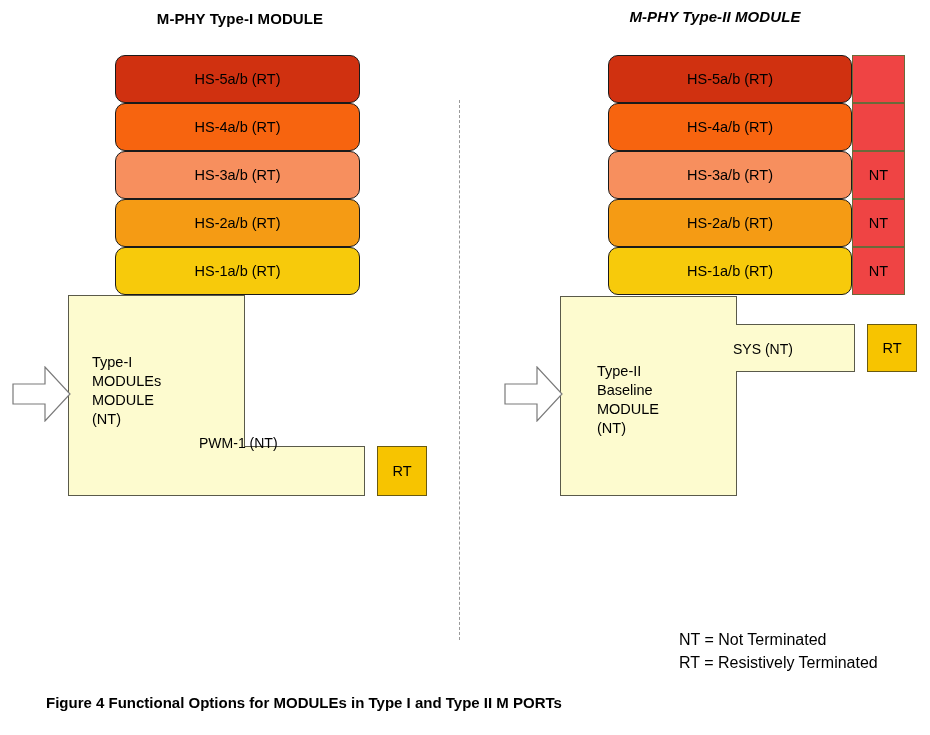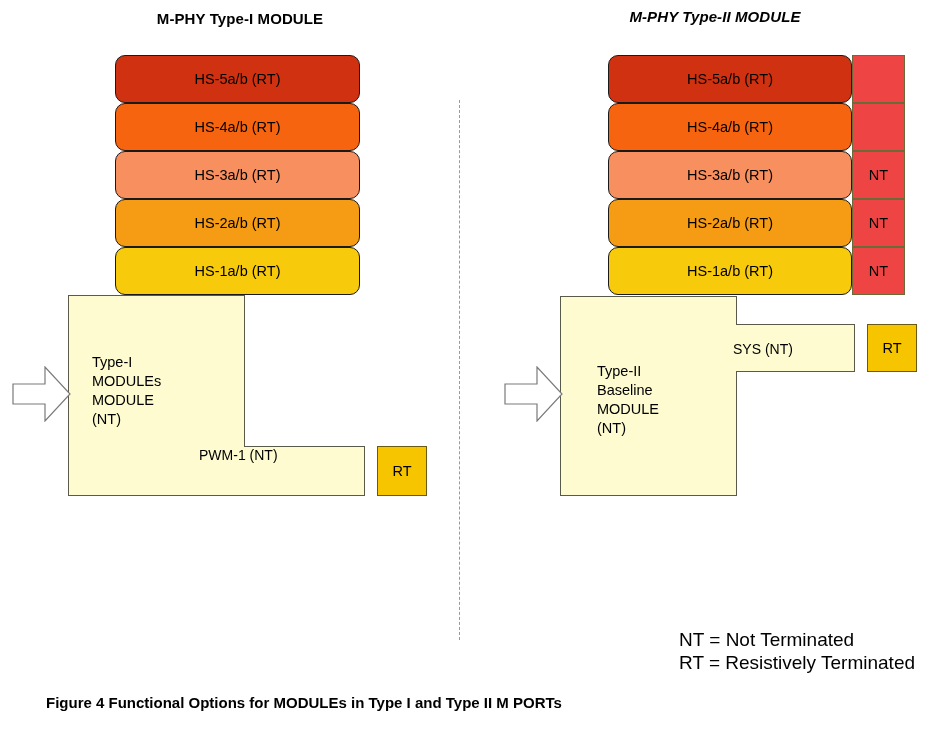--- a/index.html
+++ b/index.html
@@ -98,21 +98,21 @@
     width: 0px;
     height: 540px;
     border-left: 1px dashed #9a9a9a;
   }
 
   
   #legend {
     position: absolute;
     left: 679px;
     top: 628px;
-    font-size: 19px;
+    font-size: 16px;
     line-height: 23px;
   }
   #legend div { white-space: nowrap; }
 
   
   #caption {
     position: absolute;
     left: 0;
     top: 694px;
     width: 930px;
@@ -152,21 +152,21 @@
     <div class="module-shape" style="left:68px; top:295px; width:177px; height:201px;"></div>
     <div class="module-shape" style="left:244px; top:446px; width:121px; height:50px;"></div>
 
     <div class="seam" style="left:244px; top:447px; width:2px; height:48px;"></div>
 
     <div class="module-label" style="left:92px; top:353px;">Type-I
 MODULEs
 MODULE
 (NT)</div>
 
-    <div class="arm-label" style="left:199px; top:447px;">PWM-1 (NT)</div>
+    <div class="arm-label" style="left:199px; top:435px;">PWM-1 (NT)</div>
 
     <div class="box rt-box" style="left:365px; top:446px; width:50px; height:50px;">
       <span>RT</span>
     </div>
 
     <svg class="arrow" style="left:12px; top:366px;" width="60" height="56" viewBox="0 0 60 56">
       <polygon points="1,18 33,18 33,1 58,28 33,55 33,38 1,38" fill="#ffffff" stroke="#7a7a7a" stroke-width="1.2"></polygon>
     </svg>
   </div>
 

